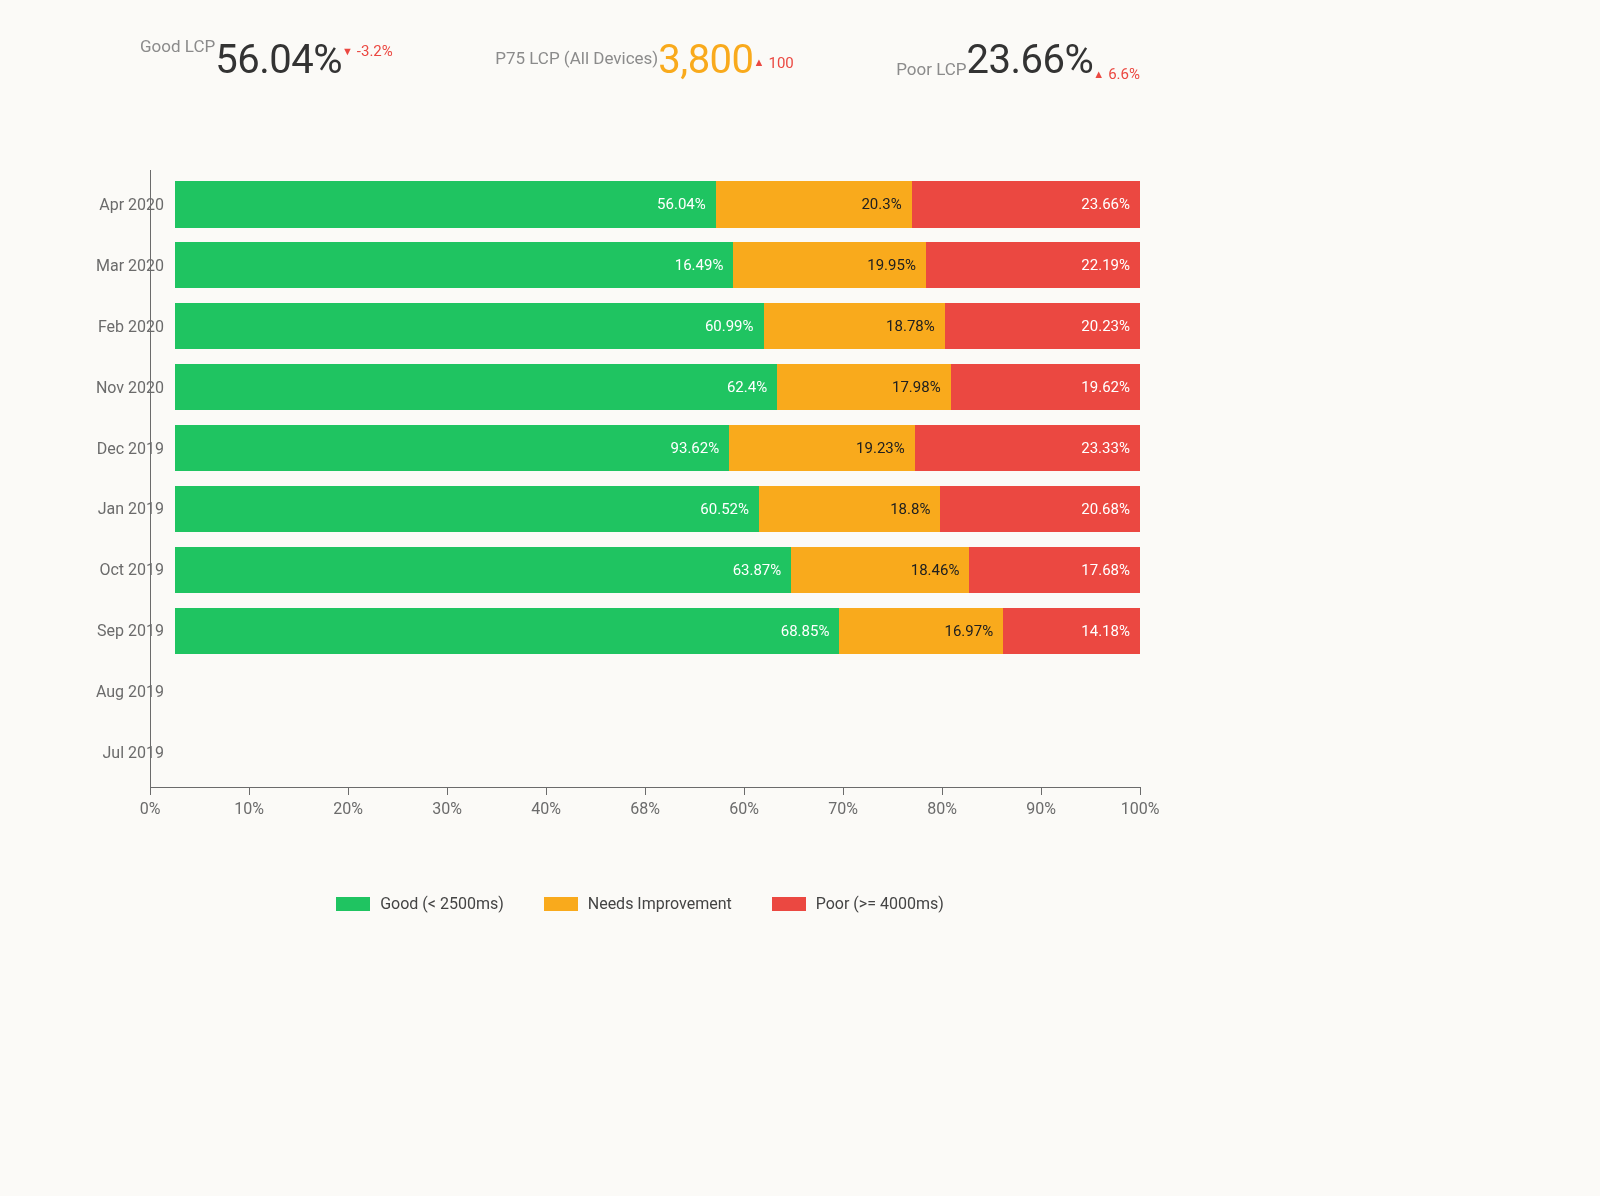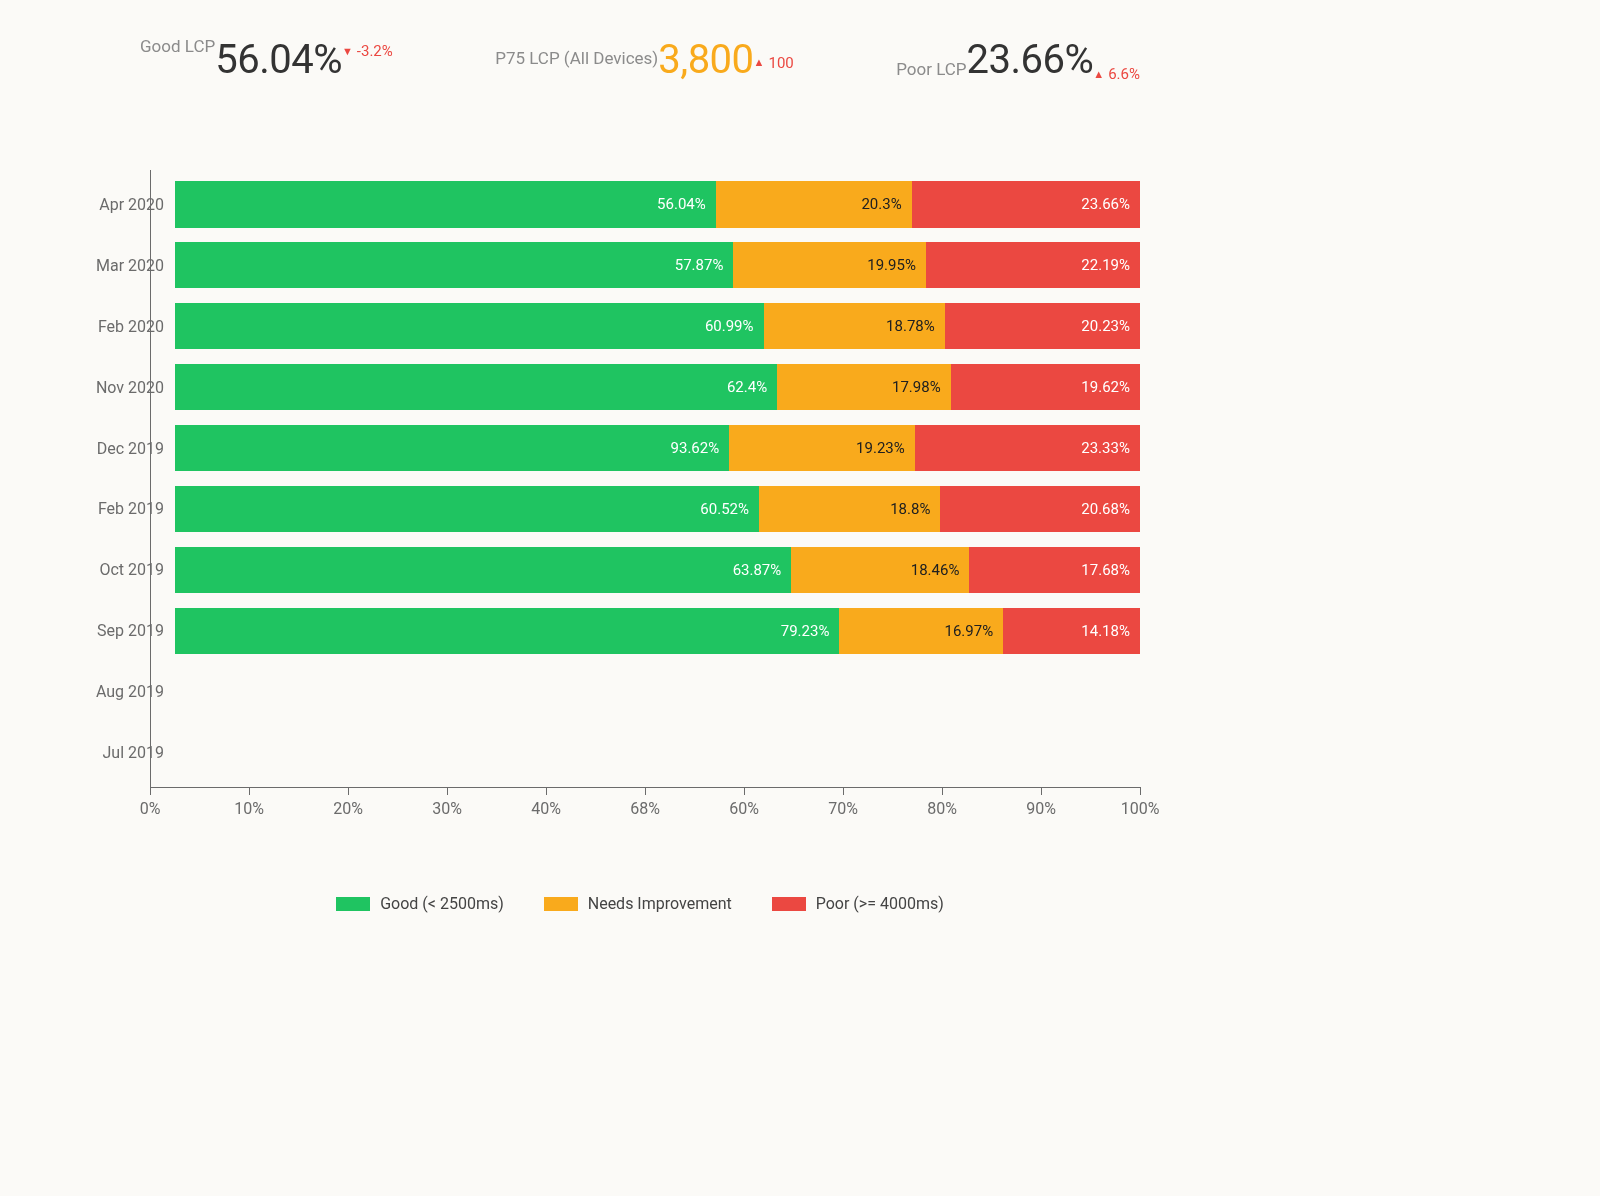--- a/index.html
+++ b/index.html
@@ -179,21 +179,21 @@
             <div class="row-label">Apr 2020</div>
             <div class="bar">
               <div class="seg good" style="width: 56.04%;">56.04%</div>
               <div class="seg need" style="width: 20.3%;">20.3%</div>
               <div class="seg poor" style="width: 23.66%;">23.66%</div>
             </div>
           </div>
           <div class="row">
             <div class="row-label">Mar 2020</div>
             <div class="bar">
-              <div class="seg good" style="width: 57.87%;">57.87%</div>
+              <div class="seg good" style="width: 57.87%;">16.49%</div>
               <div class="seg need" style="width: 19.95%;">19.95%</div>
               <div class="seg poor" style="width: 22.19%;">22.19%</div>
             </div>
           </div>
           <div class="row">
             <div class="row-label">Feb 2020</div>
             <div class="bar">
               <div class="seg good" style="width: 60.99%;">60.99%</div>
               <div class="seg need" style="width: 18.78%;">18.78%</div>
               <div class="seg poor" style="width: 20.23%;">20.23%</div>
@@ -209,39 +209,39 @@
           </div>
           <div class="row">
             <div class="row-label">Dec 2019</div>
             <div class="bar">
               <div class="seg good" style="width: 57.43%;">93.62%</div>
               <div class="seg need" style="width: 19.23%;">19.23%</div>
               <div class="seg poor" style="width: 23.33%;">23.33%</div>
             </div>
           </div>
           <div class="row">
-            <div class="row-label">Feb 2019</div>
+            <div class="row-label">Jan 2019</div>
             <div class="bar">
               <div class="seg good" style="width: 60.52%;">60.52%</div>
               <div class="seg need" style="width: 18.8%;">18.8%</div>
               <div class="seg poor" style="width: 20.68%;">20.68%</div>
             </div>
           </div>
           <div class="row">
             <div class="row-label">Oct 2019</div>
             <div class="bar">
               <div class="seg good" style="width: 63.87%;">63.87%</div>
               <div class="seg need" style="width: 18.46%;">18.46%</div>
               <div class="seg poor" style="width: 17.68%;">17.68%</div>
             </div>
           </div>
           <div class="row">
             <div class="row-label">Sep 2019</div>
             <div class="bar">
-              <div class="seg good" style="width: 68.85%;">79.23%</div>
+              <div class="seg good" style="width: 68.85%;">68.85%</div>
               <div class="seg need" style="width: 16.97%;">16.97%</div>
               <div class="seg poor" style="width: 14.18%;">14.18%</div>
             </div>
           </div>
           <div class="row">
             <div class="row-label">Aug 2019</div>
           </div>
           <div class="row">
             <div class="row-label">Jul 2019</div>
           </div>

